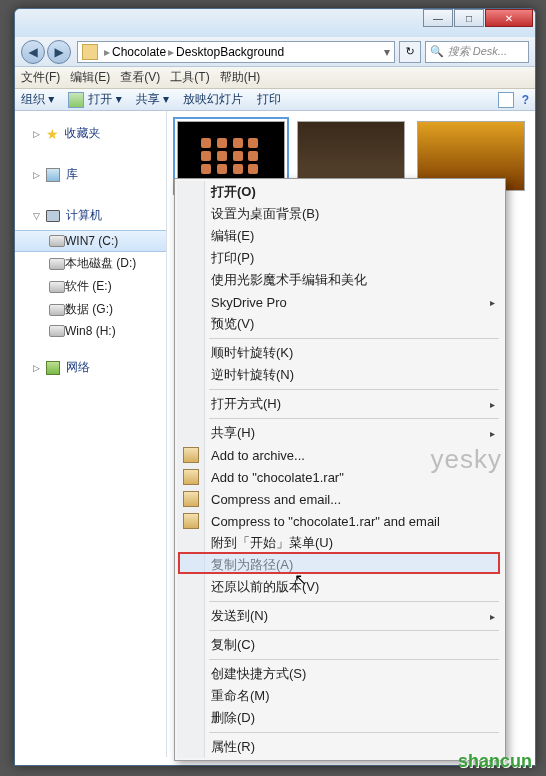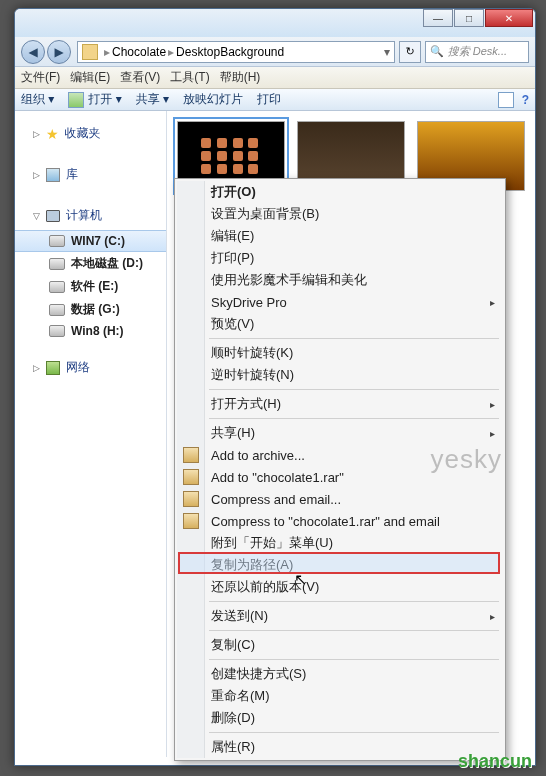--- a/index.html
+++ b/index.html
@@ -45,21 +45,21 @@
 .cmdbar .btn { color:#1a3a66; display:flex; align-items:center; gap:4px; }
 .cmdbar .help {margin-left:auto;display:flex;gap:8px;align-items:center;}
 .iconbox { width:16px;height:16px;display:inline-block;border:1px solid #7aa0c8;background:#fff;}
 .iconbox.open { background:linear-gradient(#c7e6b8,#8ac96a);}
 
 .body { display:flex; height: calc(100% - 110px); }
 .sidebar { width: 170px; border-right:1px solid #d6dee8; background:#fff; padding:12px 0 0 0; font-size:12px; overflow:hidden;}
 .side-group { margin-bottom:16px; }
 .side-head { padding:2px 8px 6px 18px; color:#1a3a80; display:flex; align-items:center; gap:6px;}
 .side-head .tri { color:#666; font-size:9px;}
-.side-item { padding:3px 8px 3px 34px; display:flex; align-items:center; gap:6px; color:#222;font-weight:bold;}
+.side-item { padding:3px 8px 3px 34px; display:flex; align-items:center; color:#222;}
 .side-item.sel { background:linear-gradient(#e8f2fd,#cfe4fa); border:1px solid #a8c8ea; border-left:none; border-right:none;}
 .disk { width:16px;height:12px;border:1px solid #888;background:linear-gradient(#eee,#bbb);border-radius:2px;}
 .star { color:#f4c430; font-size:14px;}
 .lib { width:14px;height:14px;border:1px solid #888;background:linear-gradient(#d0e6f2,#8abce0);}
 .pc { width:14px;height:12px;border:1px solid #555;background:#bcd;border-radius:1px;}
 .net { width:14px;height:14px;border:1px solid #5a8030;background:linear-gradient(#bde090,#7ab84a);}
 
 .content { flex:1; padding:10px; position:relative; }
 .thumb-row { display:flex; gap:12px; }
 .thumb { width:108px; height:70px; border:1px solid #aaa; }

